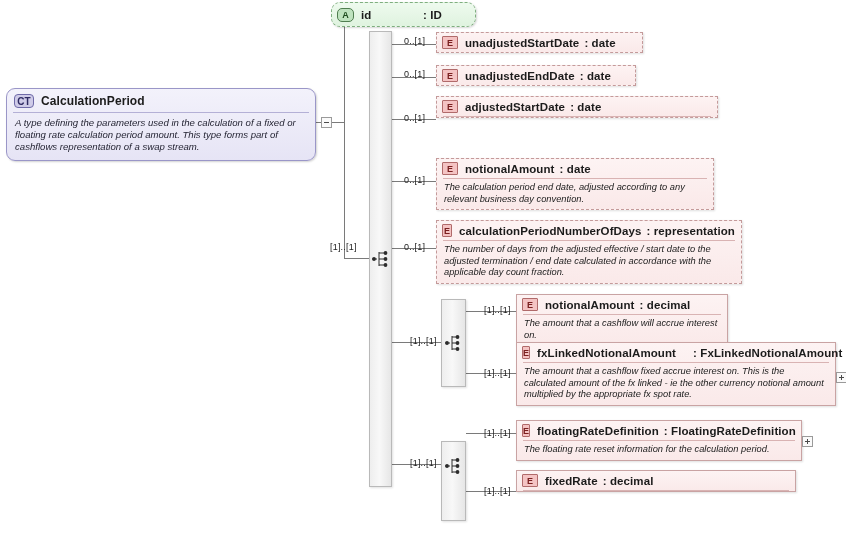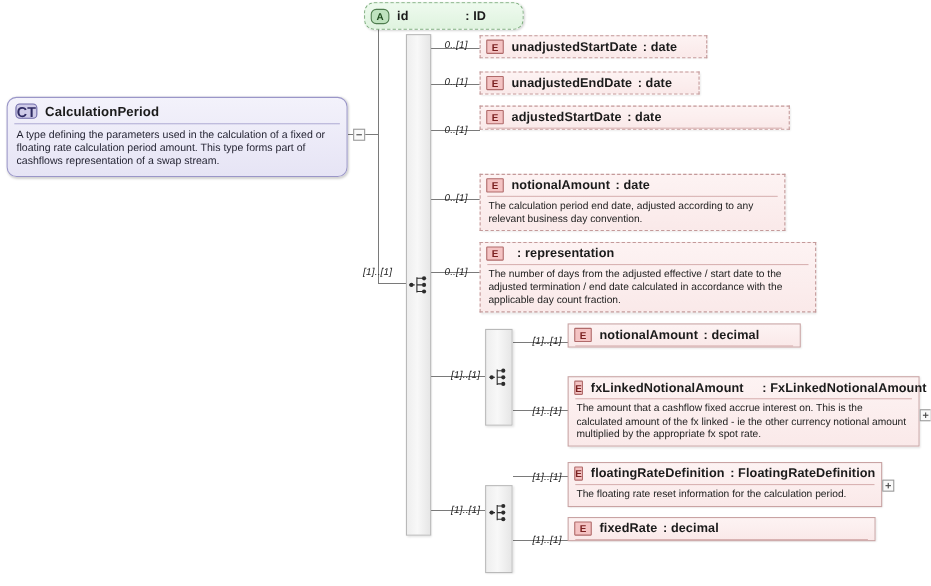--- a/index.html
+++ b/index.html
@@ -14,42 +14,42 @@
 
   
   .node{position:absolute;box-sizing:border-box;}
   .node .hdr{
     display:flex;align-items:center;
     padding:3px 6px 3px 5px;
     font-size:11.5px;font-weight:bold;color:#1b1b1b;
     white-space:nowrap;letter-spacing:.1px;
   }
   .node .doc{
-    font-size:9.3px;color:#2a2a2a;
+    font-size:9.3px;font-style:italic;color:#2a2a2a;
     line-height:11.6px;padding:3px 7px 4px 7px;
     white-space:normal;
   }
   .icon{
     display:inline-block;width:15px;height:13px;line-height:12px;
     text-align:center;font-size:9px;font-weight:bold;
     border:1px solid #8a8a8a;margin-right:7px;box-sizing:border-box;
     font-family:"Liberation Sans", sans-serif;
   }
 
   
   .ct{
     left:6px;top:88px;width:310px;
     background:linear-gradient(#f3f2fb,#e6e4f5);
     border:1px solid #9a96c8;border-radius:9px;
     box-shadow:1px 1px 2px rgba(0,0,0,.18);
   }
   .ct .hdr{font-size:12px;padding:5px 8px 4px 7px;}
   .ct .icon{
     background:#cfcbe8;border:1px solid #6f6aa8;border-radius:4px;
-    color:#2e2a62;width:20px;height:14px;line-height:13px;font-size:13px;
+    color:#2e2a62;width:20px;height:14px;line-height:13px;font-size:10px;
   }
   .ct .sep{height:1px;background:#b4b0d6;margin:0 6px;}
   .ct .doc{padding:4px 8px 7px 8px;line-height:12px;font-size:9.6px;color:#1f1f2e;}
 
   
   .attr{
     left:331px;top:2px;width:145px;height:25px;
     background:linear-gradient(#eefaee,#dff3df);
     border:1px dashed #7fae7f;border-radius:9px;
     box-shadow:1px 1px 2px rgba(0,0,0,.16);
@@ -91,21 +91,21 @@
   }
   .exp:before{
     content:"";position:absolute;left:2px;top:4px;width:5px;height:1px;background:#4a4a4a;
   }
   .exp.plus:after{
     content:"";position:absolute;left:4px;top:2px;width:1px;height:5px;background:#4a4a4a;
   }
 
   
   .card{
-    position:absolute;font-size:9px;font-style:italic;color:#222;
+    position:absolute;font-size:9px;color:#222;
     white-space:nowrap;letter-spacing:.2px;text-align:center;
   }
 
   svg.lines{position:absolute;left:0;top:0;width:846px;height:533px;pointer-events:none;}
 </style>
 </head>
 <body>
 
 <div id="canvas">
 
@@ -245,34 +245,36 @@
       <span style="padding-left:5px">: date</span>
     </div>
     <div class="sep"></div>
     <div class="doc">The calculation period end date, adjusted according to any relevant business day convention.</div>
   </div>
   <div class="card" style="left:404px;top:175px;">0..[1]</div>
 
   <div class="node el opt" style="left:436px;top:220px;width:306px;">
     <div class="hdr">
       <span class="icon">E</span>
+      <span>calculationPeriodNumberOfDays</span>
       <span style="padding-left:5px">: representation</span>
     </div>
     <div class="sep"></div>
     <div class="doc">The number of days from the adjusted effective / start date to the adjusted termination / end date calculated in accordance with the applicable day count fraction.</div>
   </div>
   <div class="card" style="left:404px;top:242px;">0..[1]</div>
 
   <div class="node el req" style="left:516px;top:294px;width:212px;">
     <div class="hdr">
       <span class="icon">E</span>
       <span>notionalAmount</span>
       <span style="padding-left:5px">: decimal</span>
     </div>
     <div class="sep"></div>
+    <div class="doc">The amount that a cashflow will accrue interest on.</div>
   </div>
   <div class="card" style="left:484px;top:305px;">[1]..[1]</div>
 
   <div class="node el req" style="left:516px;top:342px;width:320px;">
     <div class="hdr">
       <span class="icon">E</span>
       <span>fxLinkedNotionalAmount</span>
       <span style="padding-left:17px">: FxLinkedNotionalAmount</span>
     </div>
     <div class="sep"></div>

